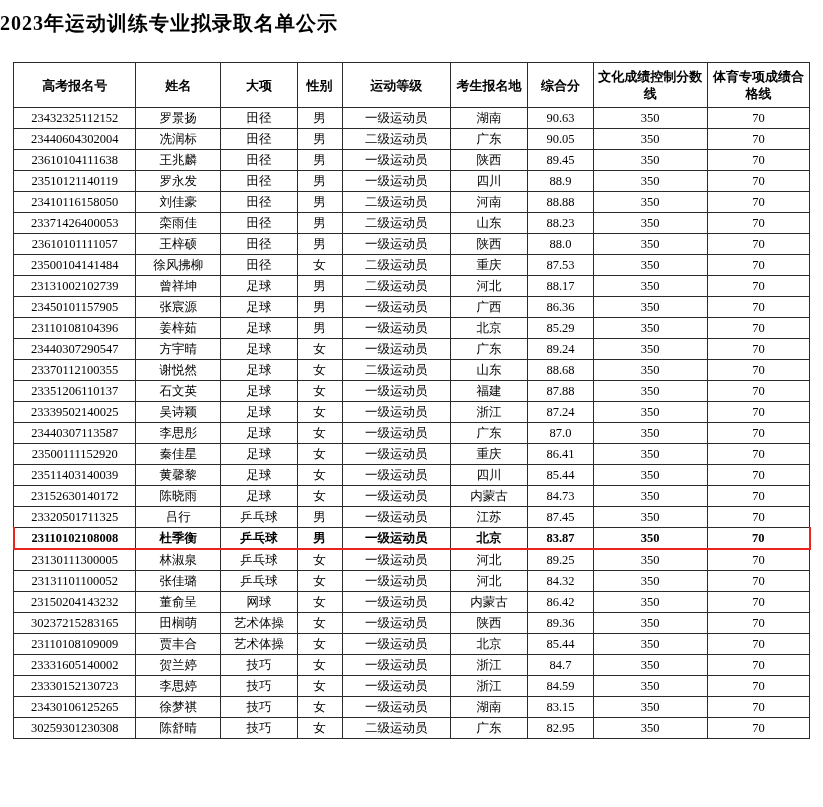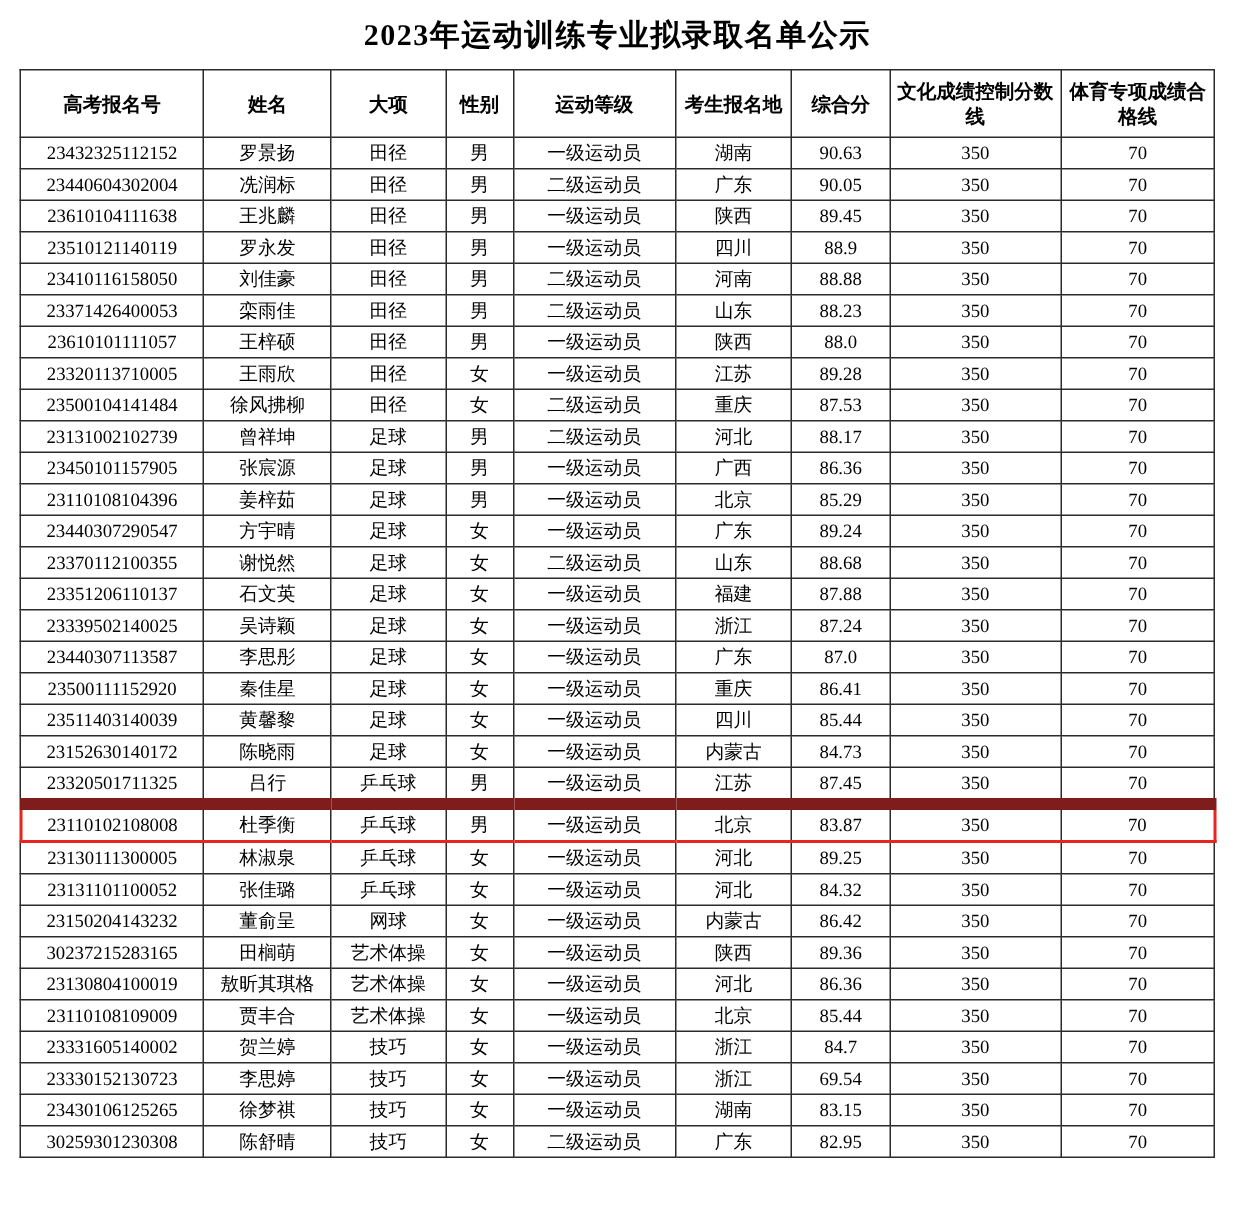--- a/index.html
+++ b/index.html
@@ -15,30 +15,30 @@
     overflow: hidden;
   }
   .page {
     width: 823px;
     height: 807px;
     position: relative;
     box-sizing: border-box;
     padding: 0;
   }
   .doc-title {
-    text-align: center;
+    text-align: left;
     font-size: 20px;
     font-weight: bold;
     letter-spacing: 1px;
     padding: 10px 0 9px 0;
     font-family: "Liberation Serif", "DejaVu Serif", serif;
   }
   table.main {
     border-collapse: collapse;
-    margin: 0 auto;
+    margin: 16px auto;
     width: 798px;
     table-layout: fixed;
   }
   table.main th, table.main td {
     border: 1px solid #2b2b2b;
     text-align: center;
     vertical-align: middle;
     font-size: 12.5px;
     padding: 0;
     height: 20px;
@@ -59,22 +59,23 @@
   col.c1 { width: 83px; }
   col.c2 { width: 75px; }
   col.c3 { width: 44px; }
   col.c4 { width: 106px; }
   col.c5 { width: 76px; }
   col.c6 { width: 64px; }
   col.c7 { width: 112px; }
   col.c8 { width: 100px; }
 
   tr.highlight td {
-    border-top: 8px solid #7f1d1d;
+    border-top: 1px solid #7f1d1d;
     border-bottom: 2px solid #e8241e;
+    font-weight: bold;
   }
   tr.highlight td:first-child {
     border-left: 2px solid #e8241e;
   }
   tr.highlight td:last-child {
     border-right: 2px solid #e8241e;
   }
   .num { font-family: "Liberation Serif", "DejaVu Serif", serif; }
 </style>
 </head>
@@ -181,31 +182,20 @@
           <td>王梓硕</td>
           <td>田径</td>
           <td>男</td>
           <td>一级运动员</td>
           <td>陕西</td>
           <td class="num">88.0</td>
           <td class="num">350</td>
           <td class="num">70</td>
         </tr>
         <tr>
-          <td class="num">23320113710005</td>
-          <td>王雨欣</td>
-          <td>田径</td>
-          <td>女</td>
-          <td>一级运动员</td>
-          <td>江苏</td>
-          <td class="num">89.28</td>
-          <td class="num">350</td>
-          <td class="num">70</td>
-        </tr>
-        <tr>
           <td class="num">23500104141484</td>
           <td>徐风拂柳</td>
           <td>田径</td>
           <td>女</td>
           <td>二级运动员</td>
           <td>重庆</td>
           <td class="num">87.53</td>
           <td class="num">350</td>
           <td class="num">70</td>
         </tr>
@@ -390,31 +380,20 @@
           <td>田榈萌</td>
           <td>艺术体操</td>
           <td>女</td>
           <td>一级运动员</td>
           <td>陕西</td>
           <td class="num">89.36</td>
           <td class="num">350</td>
           <td class="num">70</td>
         </tr>
         <tr>
-          <td class="num">23130804100019</td>
-          <td>敖昕其琪格</td>
-          <td>艺术体操</td>
-          <td>女</td>
-          <td>一级运动员</td>
-          <td>河北</td>
-          <td class="num">86.36</td>
-          <td class="num">350</td>
-          <td class="num">70</td>
-        </tr>
-        <tr>
           <td class="num">23110108109009</td>
           <td>贾丰合</td>
           <td>艺术体操</td>
           <td>女</td>
           <td>一级运动员</td>
           <td>北京</td>
           <td class="num">85.44</td>
           <td class="num">350</td>
           <td class="num">70</td>
         </tr>
@@ -429,21 +408,21 @@
           <td class="num">350</td>
           <td class="num">70</td>
         </tr>
         <tr>
           <td class="num">23330152130723</td>
           <td>李思婷</td>
           <td>技巧</td>
           <td>女</td>
           <td>一级运动员</td>
           <td>浙江</td>
-          <td class="num">69.54</td>
+          <td class="num">84.59</td>
           <td class="num">350</td>
           <td class="num">70</td>
         </tr>
         <tr>
           <td class="num">23430106125265</td>
           <td>徐梦祺</td>
           <td>技巧</td>
           <td>女</td>
           <td>一级运动员</td>
           <td>湖南</td>

